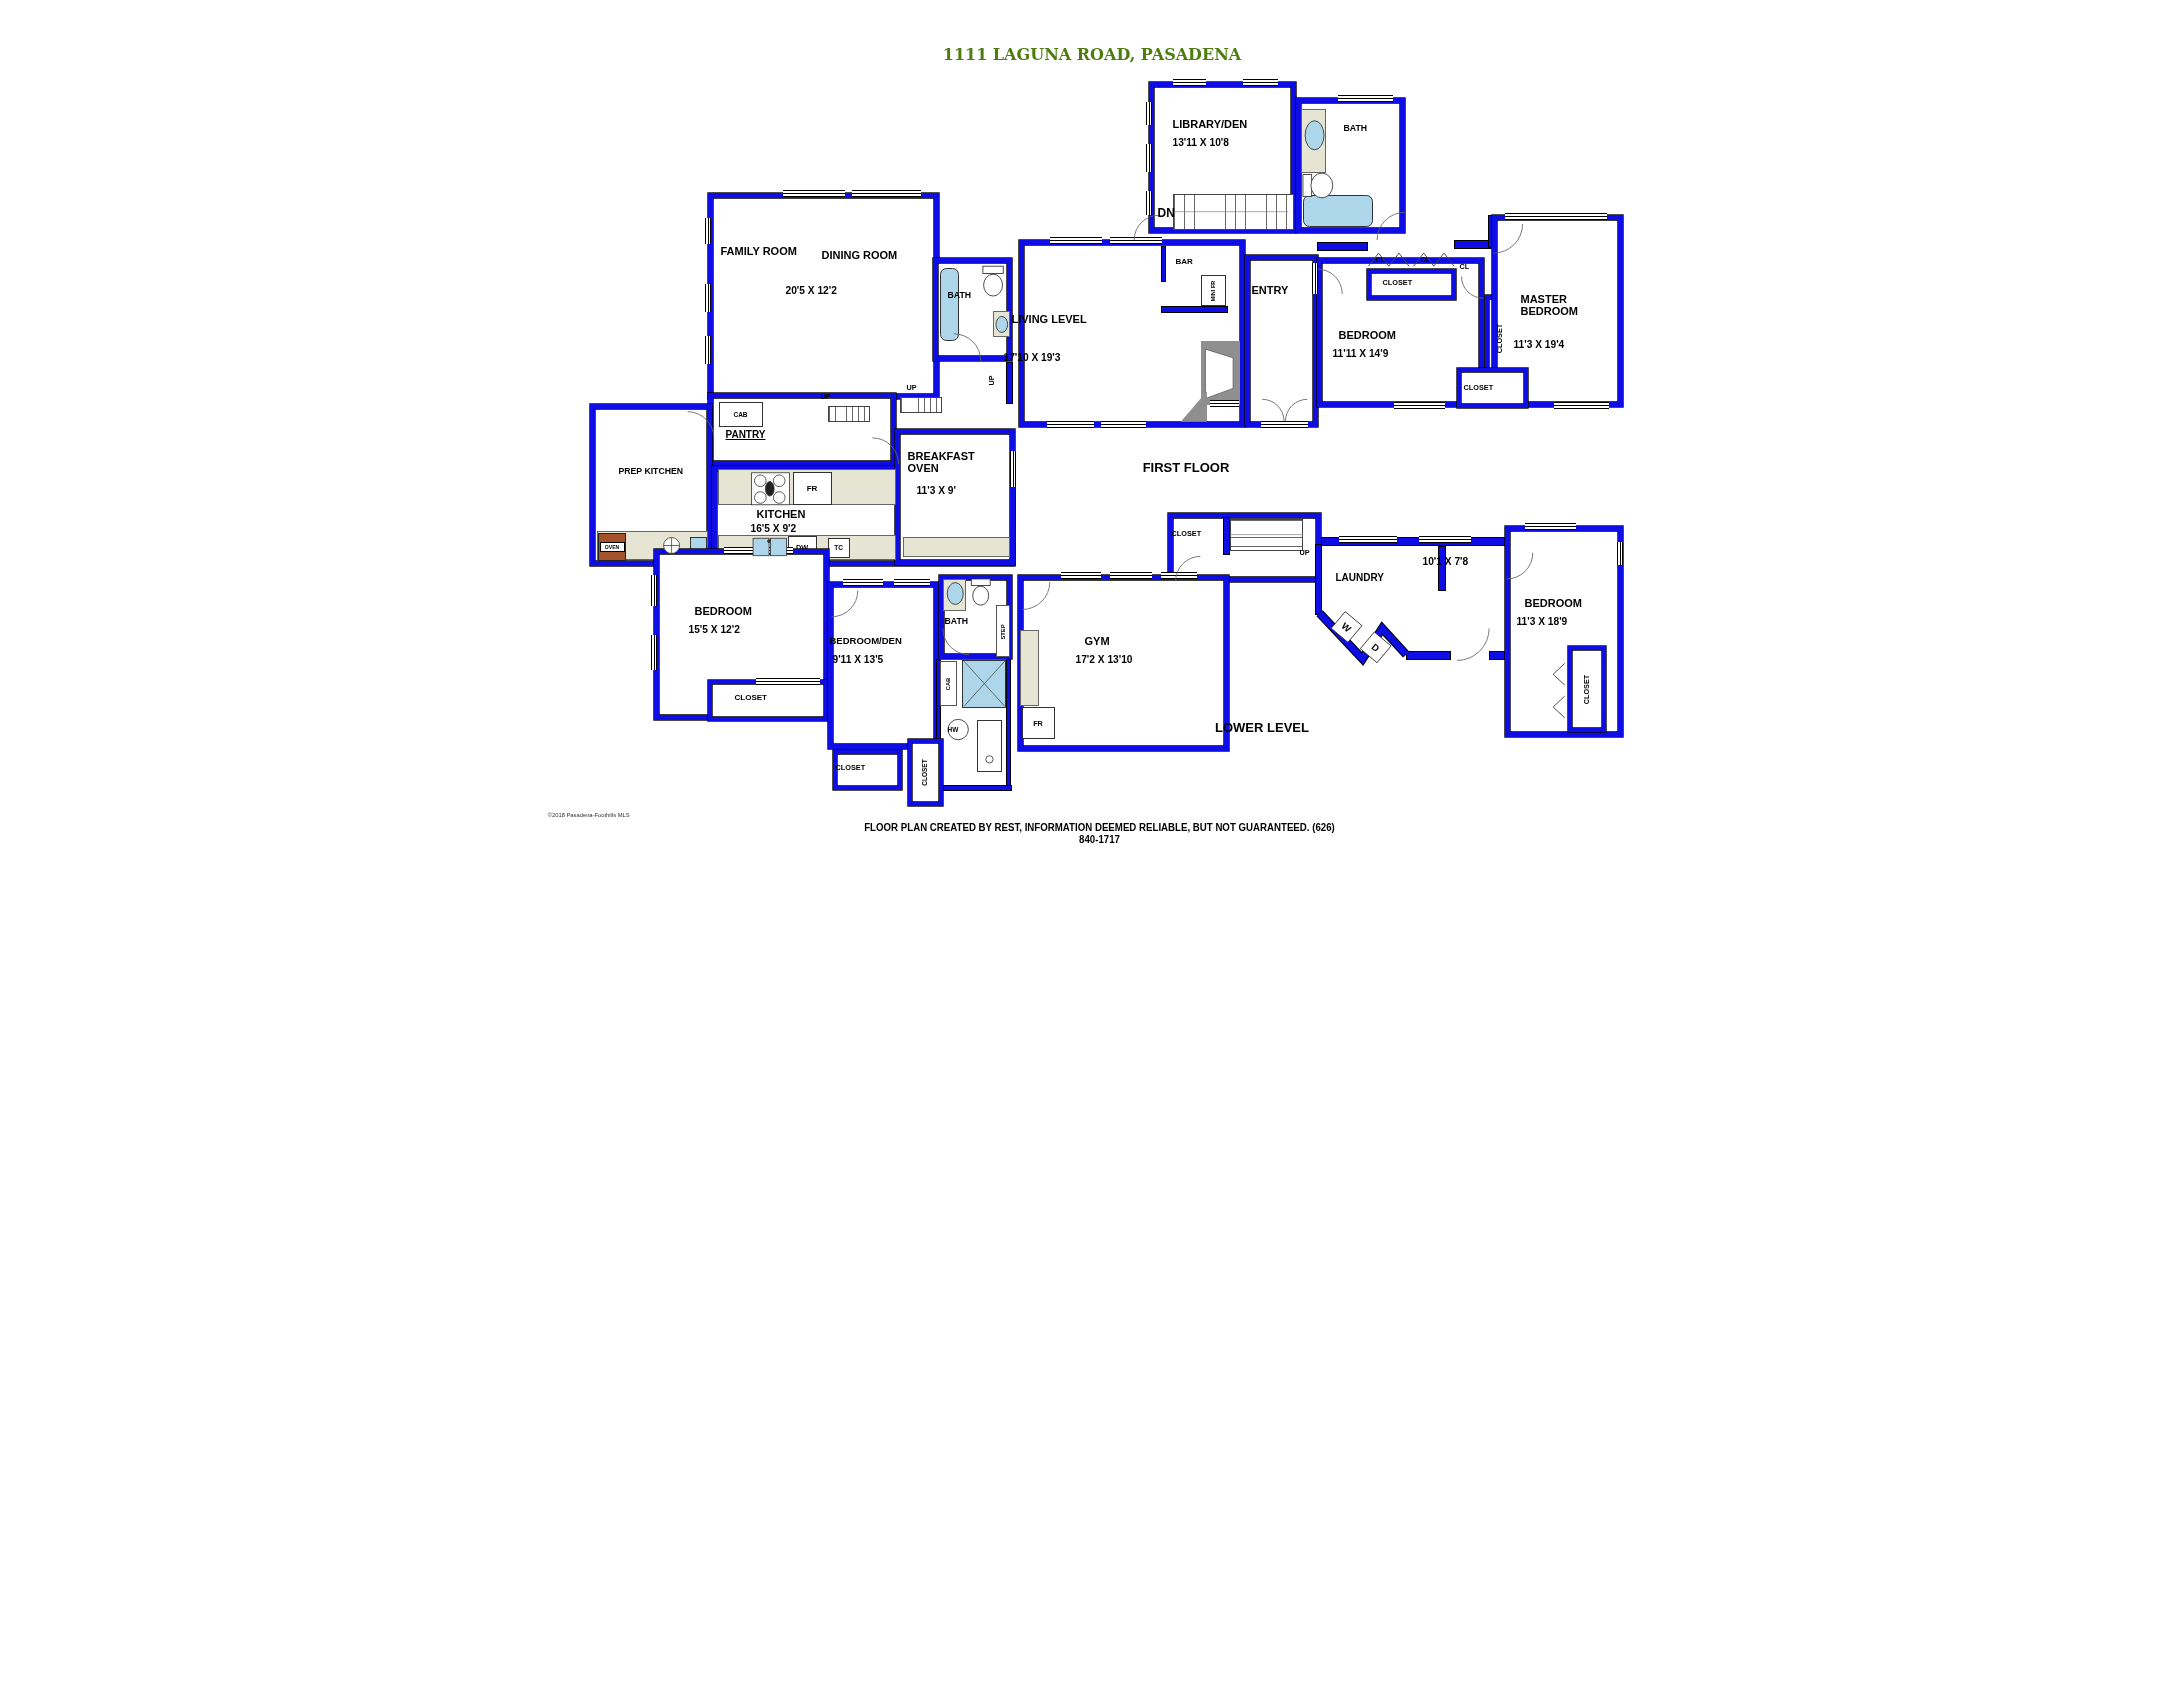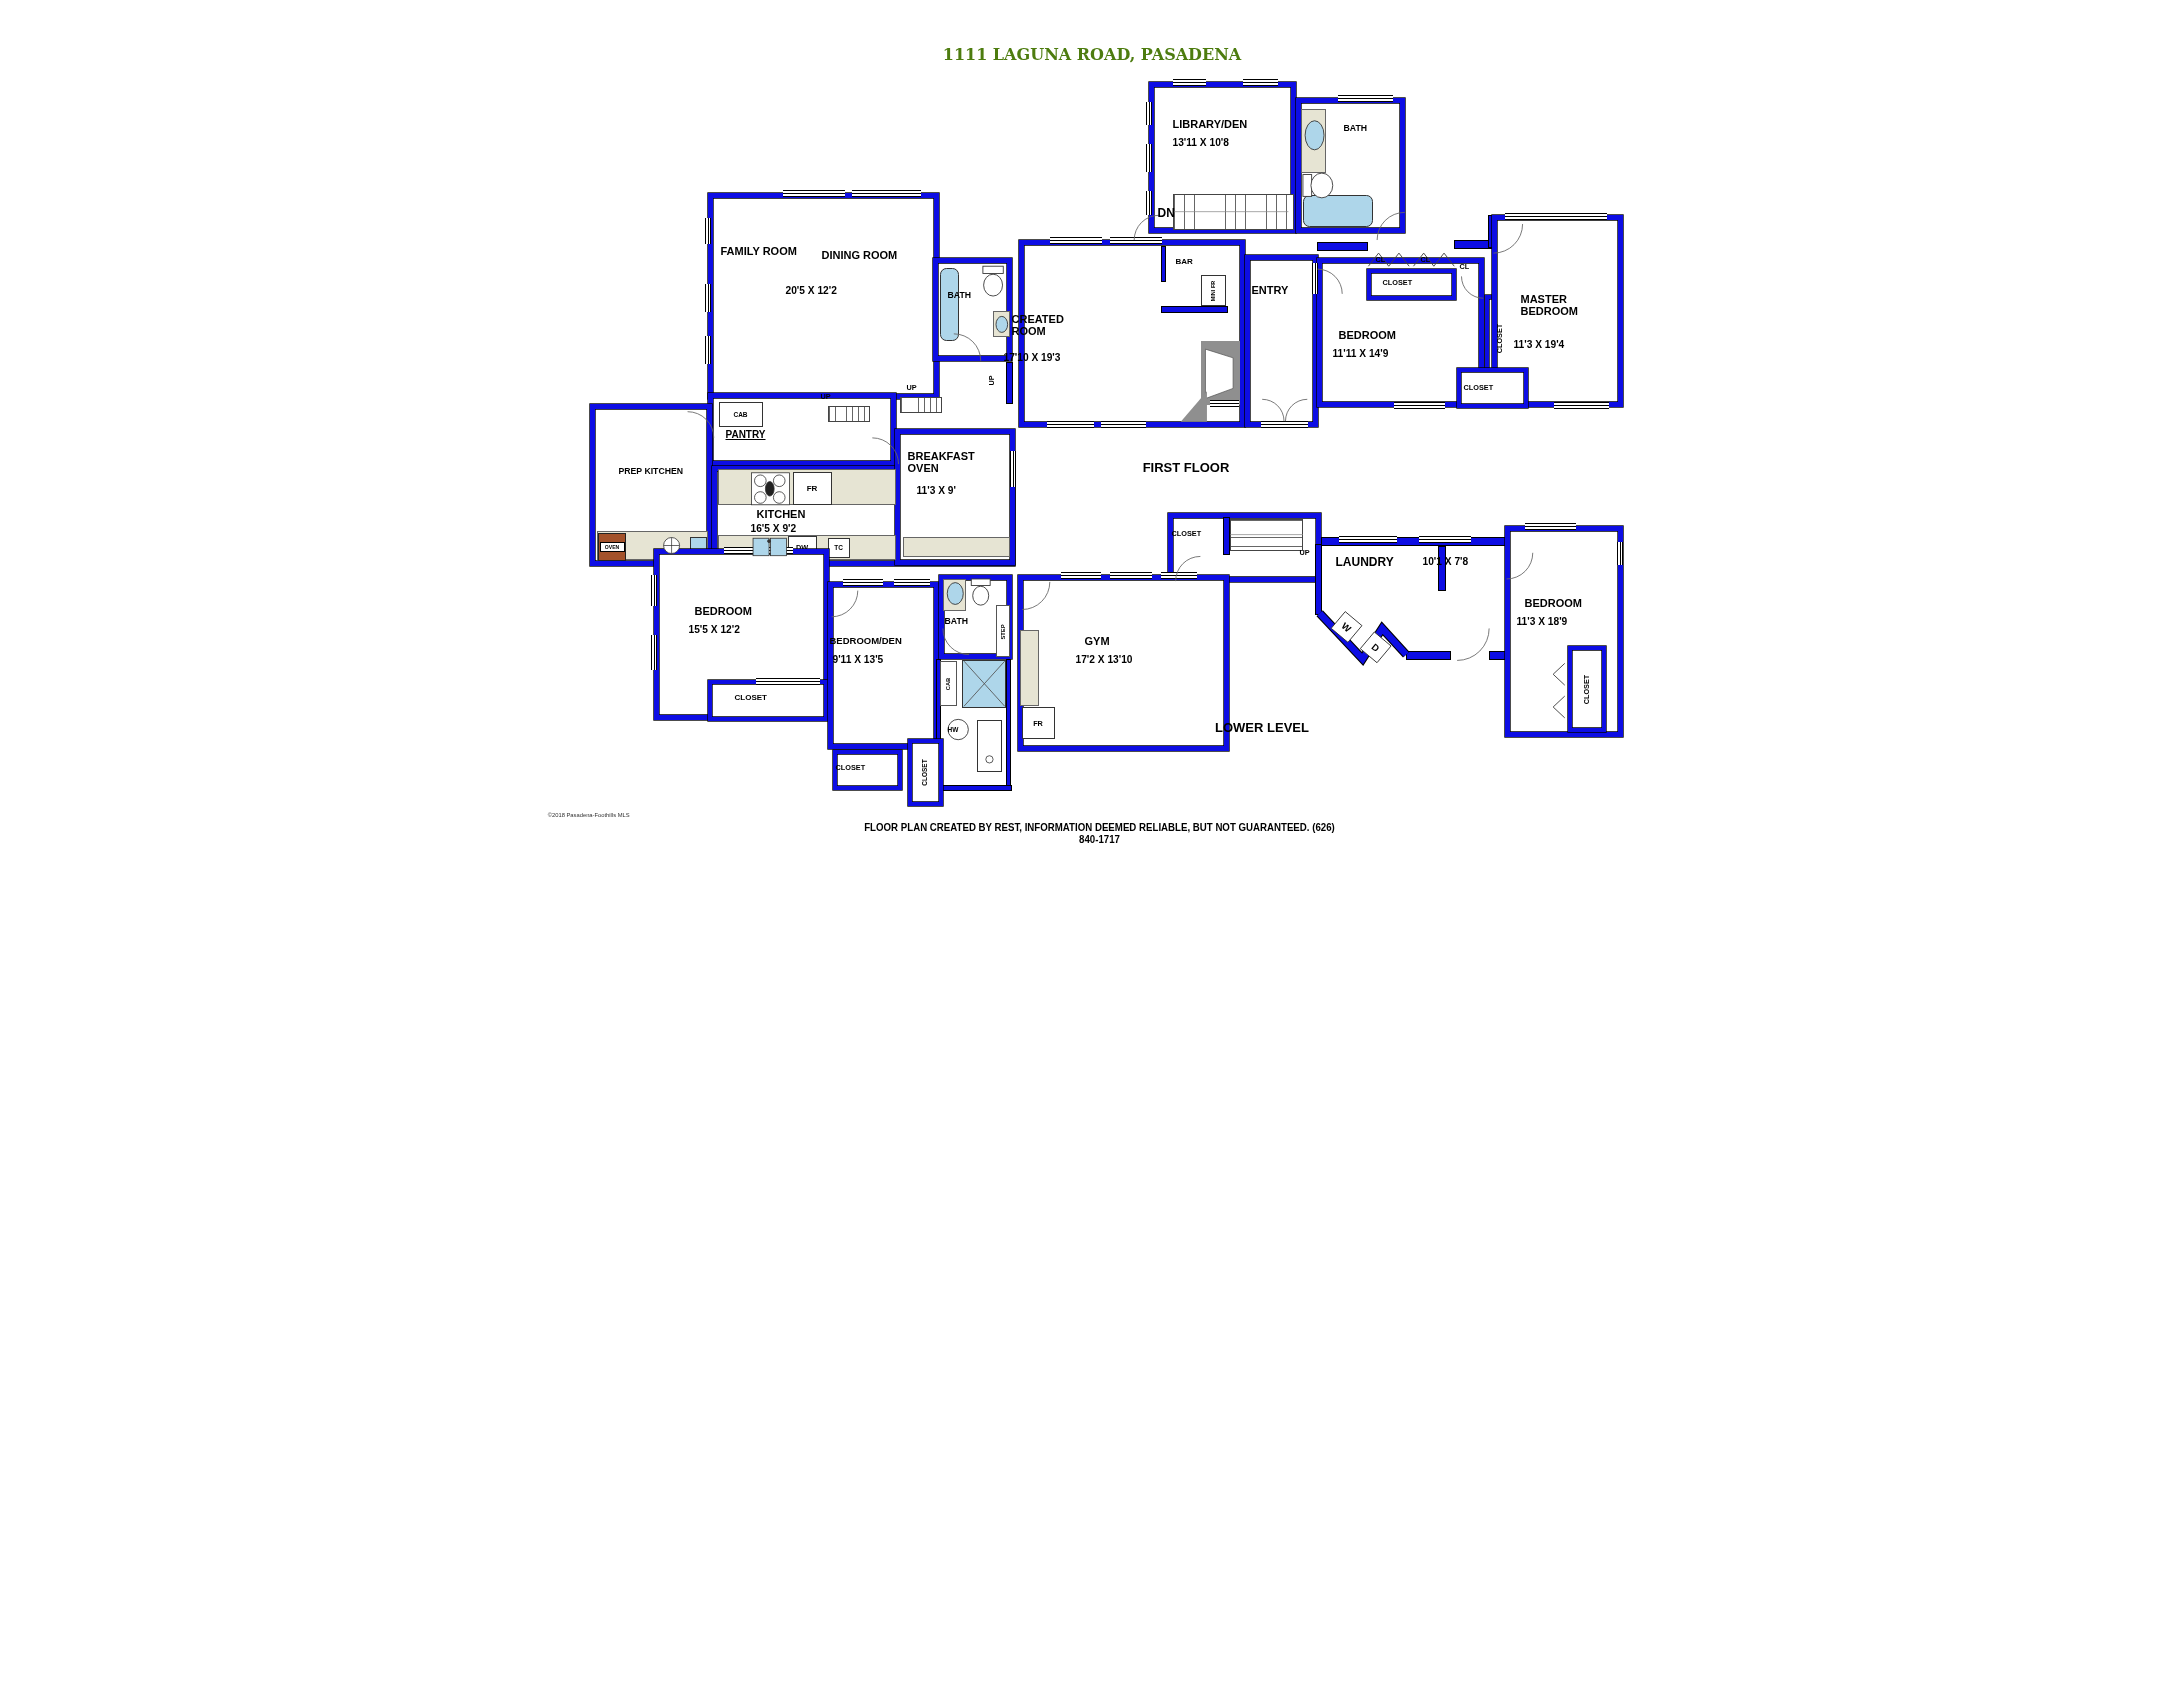--- a/index.html
+++ b/index.html
@@ -270,21 +270,21 @@
       <span style="font-size:7.3px;">UP</span>
     </div>
   <div class="lbl" style="left:275px;top:393px;width:22px;font-size:7.3px;">UP</div>
   <div class="lbl" style="left:361px;top:384px;width:22px;font-size:7.3px;">UP</div>
   <div class="lbl" style="left:180px;top:429px;width:76px;font-size:10px;text-decoration:underline;">PANTRY</div>
   <div class="lbl" style="left:73px;top:467px;width:73px;font-size:8.7px;">PREP KITCHEN</div>
   <div class="lbl" style="left:211px;top:508px;width:87px;font-size:11px;">KITCHEN</div>
   <div class="lbl nw" style="left:205px;top:523px;width:99px;font-size:10.2px;">16'5 X 9'2</div>
   <div class="lbl" style="left:362px;top:450px;width:95px;font-size:11px;">BREAKFAST OVEN</div>
   <div class="lbl nw" style="left:371px;top:485px;width:76px;font-size:10.2px;">11'3 X 9'</div>
-  <div class="lbl" style="left:466px;top:313px;width:87px;font-size:11px;">CREATED ROOM</div>
+  <div class="lbl" style="left:466px;top:313px;width:87px;font-size:11px;">LIVING LEVEL</div>
   <div class="lbl nw" style="left:458px;top:352px;width:102px;font-size:10.2px;">17'10 X 19'3</div>
   <div class="lbl" style="left:630px;top:258px;width:36px;font-size:8px;">BAR</div>
   <div class="vlbl whitebox" style="left:655px;top:275px;width:25px;height:31px;">
       <span style="font-size:5.5px;">MINI FR</span>
     </div>
   <div class="lbl" style="left:706px;top:284px;width:58px;font-size:11px;">ENTRY</div>
   <div class="lbl" style="left:793px;top:329px;width:87px;font-size:11px;">BEDROOM</div>
   <div class="lbl nw" style="left:787px;top:348px;width:99px;font-size:10.2px;">11'11 X 14'9</div>
   <div class="lbl" style="left:975px;top:293px;width:80px;font-size:11px;">MASTER BEDROOM</div>
   <div class="lbl nw" style="left:968px;top:339px;width:95px;font-size:10.2px;">11'3 X 19'4</div>
@@ -293,21 +293,21 @@
   <div class="lbl" style="left:914px;top:263px;width:22px;font-size:7.3px;">CL</div>
   <div class="lbl" style="left:837px;top:279px;width:58px;font-size:7.3px;">CLOSET</div>
   <div class="vlbl" style="left:943px;top:306px;width:22px;height:65px;">
       <span style="font-size:7.3px;">CLOSET</span>
     </div>
   <div class="lbl" style="left:918px;top:384px;width:58px;font-size:7.3px;">CLOSET</div>
   <div class="caption" style="left:575px;top:460px;width:131px;">FIRST FLOOR</div>
 
   <div class="lbl" style="left:626px;top:530px;width:52px;font-size:7.3px;">CLOSET</div>
   <div class="lbl" style="left:754px;top:549px;width:22px;font-size:7.3px;">UP</div>
-  <div class="lbl" style="left:790px;top:556px;width:65px;font-size:12px;">LAUNDRY</div>
+  <div class="lbl" style="left:790px;top:572px;width:65px;font-size:10px;">LAUNDRY</div>
   <div class="lbl nw" style="left:877px;top:556px;width:80px;font-size:10.2px;">10'1 X 7'8</div>
   <div class="lbl" style="left:979px;top:597px;width:80px;font-size:11px;">BEDROOM</div>
   <div class="lbl nw" style="left:971px;top:616px;width:96px;font-size:10.2px;">11'3 X 18'9</div>
   <div class="vlbl" style="left:1028px;top:655px;width:26px;height:68px;">
       <span style="font-size:7.3px;">CLOSET</span>
     </div>
   <div class="lbl" style="left:149px;top:605px;width:87px;font-size:11px;">BEDROOM</div>
   <div class="lbl nw" style="left:143px;top:624px;width:99px;font-size:10.2px;">15'5 X 12'2</div>
   <div class="lbl" style="left:189px;top:694px;width:65px;font-size:8px;">CLOSET</div>
   <div class="lbl nw" style="left:284px;top:636px;width:109px;font-size:9.5px;">BEDROOM/DEN</div>

